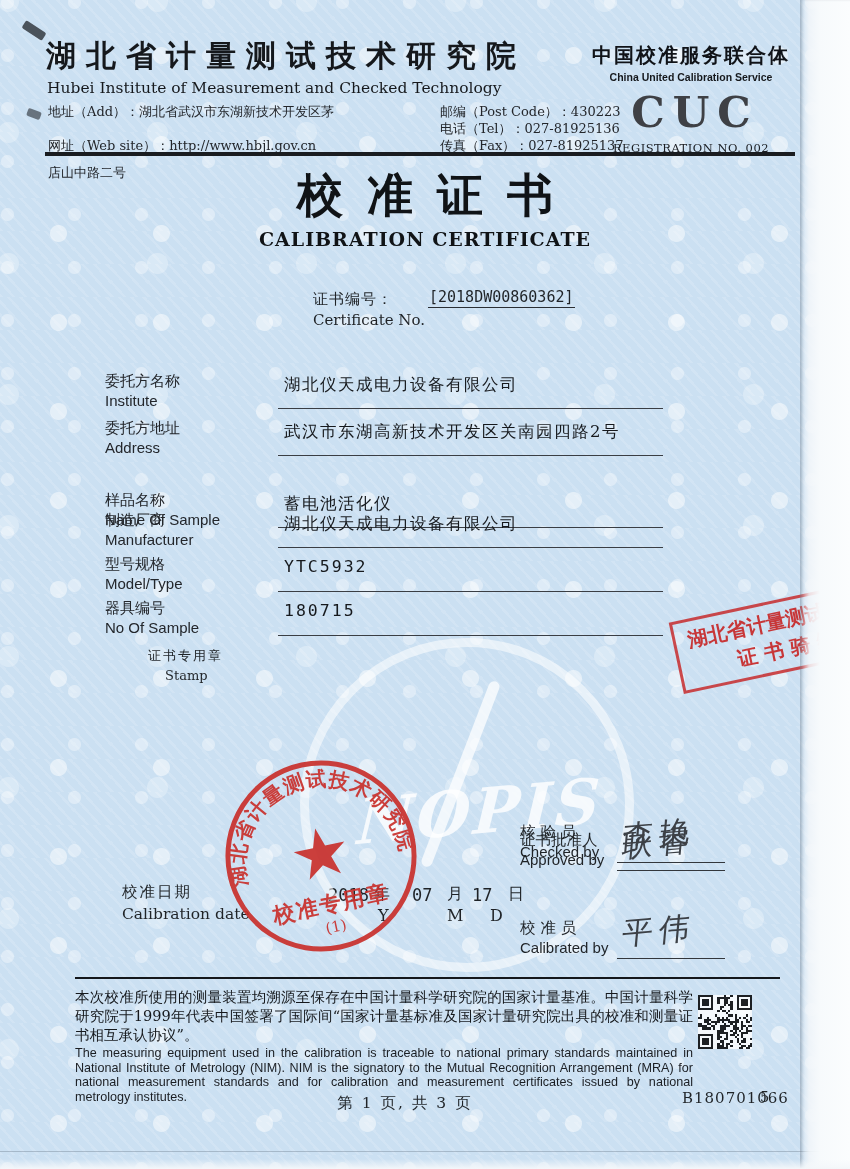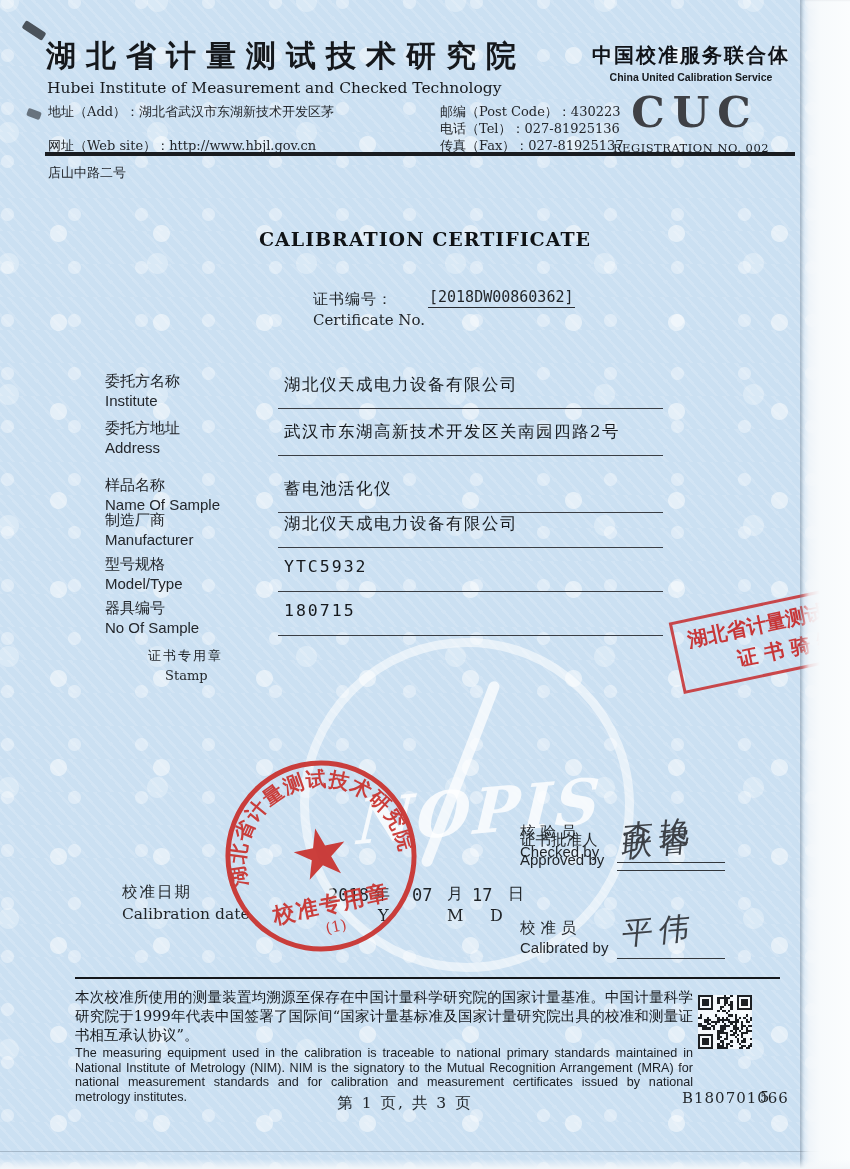--- a/index.html
+++ b/index.html
@@ -114,37 +114,38 @@
 
   <div class="abs cuc">
     <div class="cuc-cn">中国校准服务联合体</div>
     <div class="cuc-en">China United Calibration Service</div>
     <div class="cuc-abbr">CUC</div>
     <div class="cuc-reg">REGISTRATION NO. 002</div>
   </div>
 
   <div class="abs rule-double"></div>
 
+  <div class="abs title-cn">校准证书</div>
   <div class="abs title-en">CALIBRATION CERTIFICATE</div>
 
   <div class="abs cno-cn">证书编号：</div>
   <div class="abs cno-en">Certificate No.</div>
   <div class="abs cno-val">[2018DW00860362]</div>
 
   <div class="abs field" style="top:372px">
     <span class="f-cn">委托方名称</span>
     <span class="f-en">Institute</span>
     <span class="f-val">湖北仪天成电力设备有限公司</span>
   </div>
   <div class="abs field" style="top:419px">
     <span class="f-cn">委托方地址</span>
     <span class="f-en">Address</span>
     <span class="f-val">武汉市东湖高新技术开发区关南园四路2号</span>
   </div>
-  <div class="abs field" style="top:476px">
+  <div class="abs field" style="top:491px">
     <span class="f-cn">样品名称</span>
     <span class="f-en">Name Of Sample</span>
     <span class="f-val">蓄电池活化仪</span>
   </div>
   <div class="abs field" style="top:511px">
     <span class="f-cn">制造厂商</span>
     <span class="f-en">Manufacturer</span>
     <span class="f-val">湖北仪天成电力设备有限公司</span>
   </div>
   <div class="abs field" style="top:555px">

